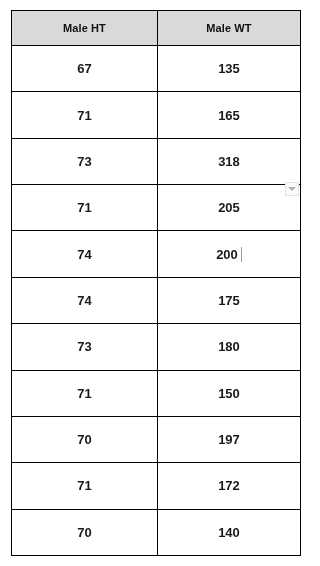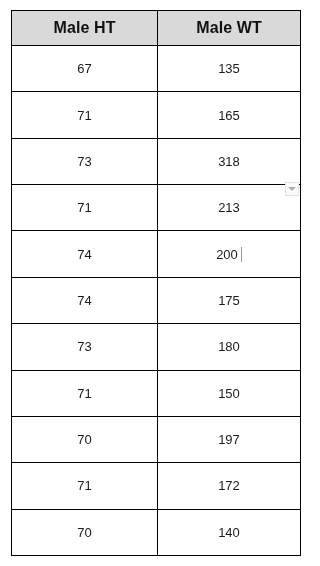--- a/index.html
+++ b/index.html
@@ -38,30 +38,30 @@
     vertical-align: middle;
     font-size: 13px;
     color: #1a1a1a;
     padding: 0;
     line-height: 1;
   }
 
   table.data-table th {
     background: #d9d9d9;
     font-weight: bold;
-    font-size: 16px;
+    font-size: 11px;
     height: 34px;
     color: #111111;
     letter-spacing: 0.1px;
   }
 
   table.data-table td {
     background: #ffffff;
     height: 34px;
-    font-weight: normal;
+    font-weight: bold;
   }
 
   col.col-ht { width: 146px; }
   col.col-wt { width: 143px; }
 
   
   .cell-inner {
     display: inline-block;
     position: relative;
     white-space: nowrap;
@@ -120,21 +120,21 @@
       <tr>
         <td>71</td>
         <td>165</td>
       </tr>
       <tr>
         <td>73</td>
         <td>318</td>
       </tr>
       <tr>
         <td>71</td>
-        <td>213</td>
+        <td>205</td>
       </tr>
       <tr>
         <td>74</td>
         <td><span class="cell-inner"><span>200</span><span class="caret"></span></span></td>
       </tr>
       <tr>
         <td>74</td>
         <td>175</td>
       </tr>
       <tr>

